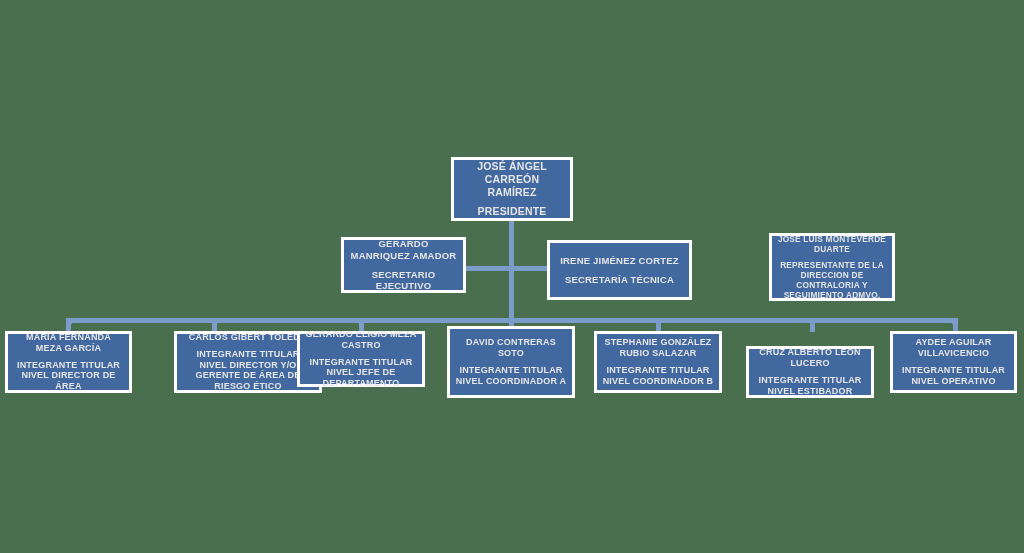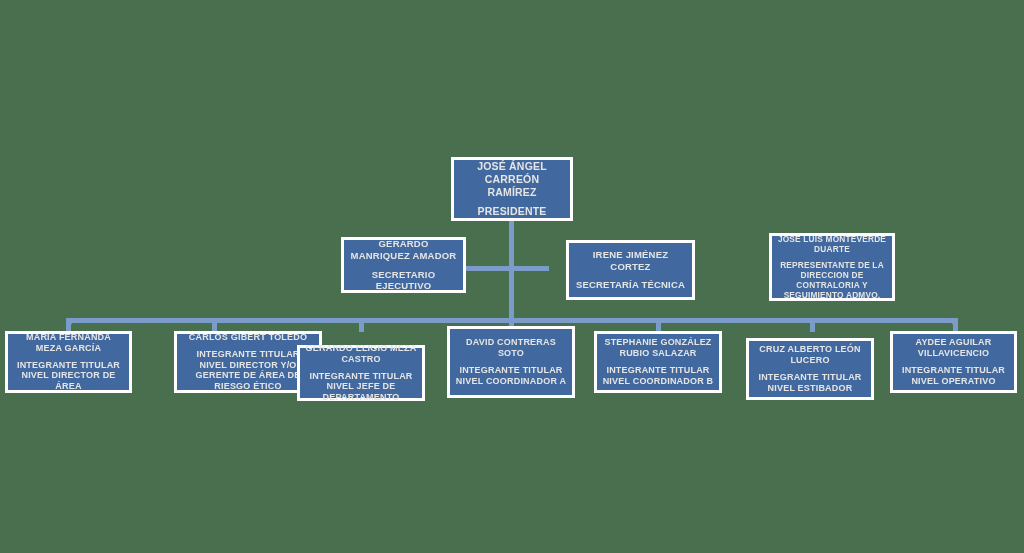--- a/index.html
+++ b/index.html
@@ -116,56 +116,56 @@
   <div class="node tier-1" style="left:451px; top:157px; width:122px; height:64px;">
     <div class="name">JOSÉ ÁNGEL CARREÓN RAMÍREZ</div>
     <div class="role">PRESIDENTE</div>
   </div>
 
   <div class="node tier-2" style="left:341px; top:237px; width:125px; height:56px;">
     <div class="name">GERARDO MANRIQUEZ AMADOR</div>
     <div class="role">SECRETARIO EJECUTIVO</div>
   </div>
 
-  <div class="node tier-2" style="left:547px; top:240px; width:129px; height:60px;margin-left:19px;">
+  <div class="node tier-2" style="left:547px; top:240px; width:145px; height:60px;">
     <div class="name">IRENE JIMÉNEZ CORTEZ</div>
     <div class="role">SECRETARÍA TÉCNICA</div>
   </div>
 
   <div class="node tier-2 compact" style="left:769px; top:233px; width:126px; height:68px;">
     <div class="name">JOSÉ LUIS MONTEVERDE DUARTE</div>
     <div class="role">REPRESENTANTE DE LA DIRECCION DE CONTRALORIA Y SEGUIMIENTO ADMVO.</div>
   </div>
 
   <div class="node tier-3" style="left:5px; top:331px; width:127px; height:62px;">
     <div class="name">MARÍA FERNANDA MEZA GARCÍA</div>
     <div class="role">INTEGRANTE TITULAR NIVEL DIRECTOR DE ÁREA</div>
   </div>
 
   <div class="node tier-3" style="left:150px; top:331px; width:148px; height:62px;margin-left:24px;">
     <div class="name">CARLOS GIBERT TOLEDO</div>
     <div class="role">INTEGRANTE TITULAR NIVEL DIRECTOR Y/O GERENTE DE ÁREA DE RIESGO ÉTICO</div>
   </div>
 
-  <div class="node tier-3" style="left:297px; top:345px; width:128px; height:56px;align-items:center;">
+  <div class="node tier-3" style="left:297px; top:331px; width:128px; height:56px;align-items:center;">
     <div class="name">GERARDO ELIGIO MEZA CASTRO</div>
     <div class="role">INTEGRANTE TITULAR NIVEL JEFE DE DEPARTAMENTO</div>
   </div>
 
   <div class="node tier-3" style="left:447px; top:326px; width:128px; height:72px;">
     <div class="name">DAVID CONTRERAS SOTO</div>
     <div class="role">INTEGRANTE TITULAR NIVEL COORDINADOR A</div>
   </div>
 
   <div class="node tier-3" style="left:594px; top:331px; width:128px; height:62px;">
     <div class="name">STEPHANIE GONZÁLEZ RUBIO SALAZAR</div>
     <div class="role">INTEGRANTE TITULAR NIVEL COORDINADOR B</div>
   </div>
 
-  <div class="node tier-3" style="left:746px; top:338px; width:128px; height:62px;">
+  <div class="node tier-3" style="left:746px; top:346px; width:128px; height:52px;">
     <div class="name">CRUZ ALBERTO LEÓN LUCERO</div>
     <div class="role">INTEGRANTE TITULAR NIVEL ESTIBADOR</div>
   </div>
 
   <div class="node tier-3" style="left:890px; top:331px; width:127px; height:62px;justify-content:center;">
     <div class="name">AYDEE AGUILAR VILLAVICENCIO</div>
     <div class="role">INTEGRANTE TITULAR NIVEL OPERATIVO</div>
   </div>
 
 </div>

